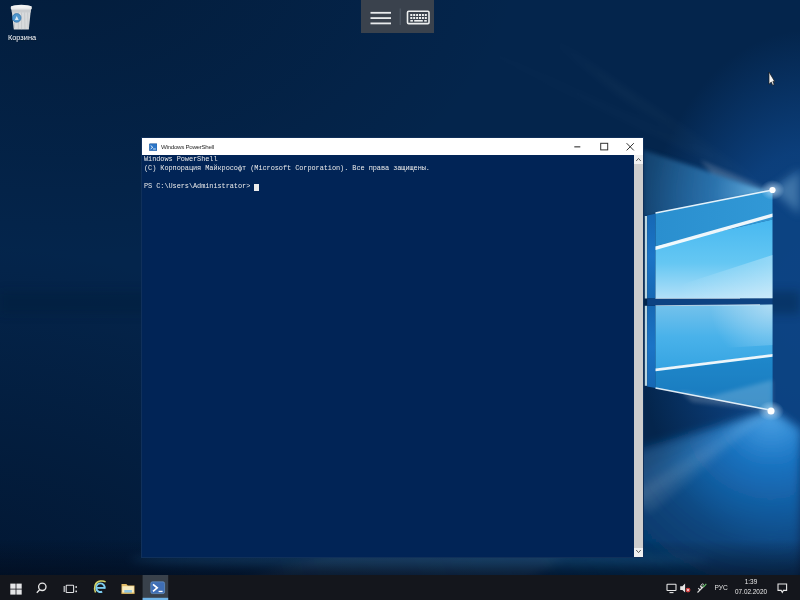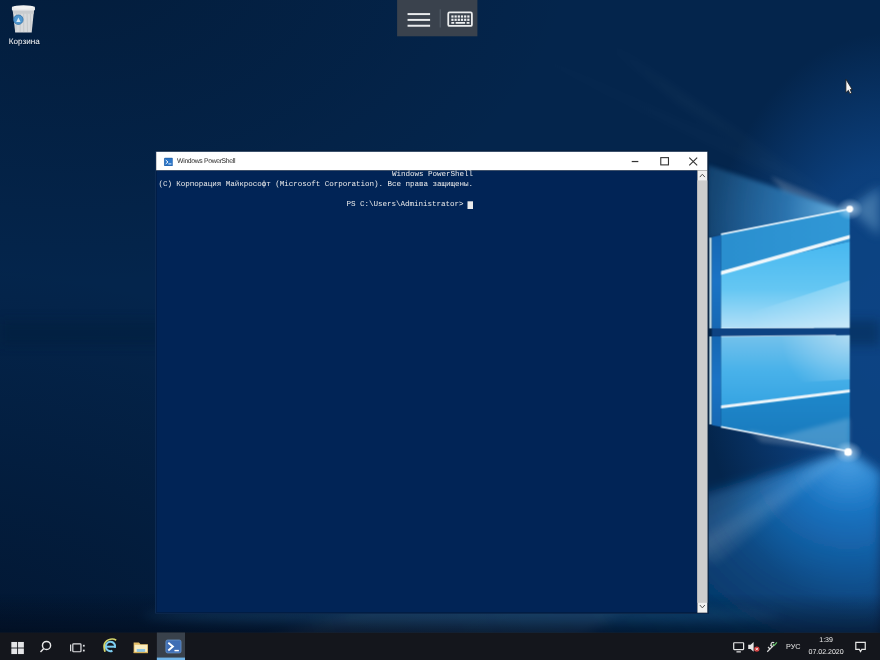--- a/index.html
+++ b/index.html
@@ -1,18 +1,18 @@
 <!DOCTYPE html>
 <html><head>
 <meta charset="utf-8">
 <style>
 html,body{margin:0;padding:0;width:800px;height:600px;overflow:hidden;background:#0c2949;font-family:"Liberation Sans",sans-serif;}
-#stage{position:absolute;left:0;top:0;width:800px;height:524px;text-align:right;}
+#stage{position:absolute;left:0;top:0;width:800px;height:524px;}
 #wall{position:absolute;left:0;top:0;}
-#win{position:absolute;left:141px;top:137px;width:501px;height:419px;border:1px solid #10305a;background:#000000;}
+#win{position:absolute;left:141px;top:137px;width:501px;height:419px;border:1px solid #10305a;background:#0ea5e9;}
 #titlebar{position:absolute;left:0;top:0;width:100%;height:17px;background:#ffffff;}
 #titleicon{position:absolute;left:6.5px;top:4.5px;}
 #titletext{position:absolute;left:19px;top:4.5px;font-size:6.2px;letter-spacing:-0.3px;color:#2a2a2a;}
 .tbtn{position:absolute;top:0;height:17px;width:24px;}
 #btnmin{right:51px;}
 #btnmax{right:27px;}
 #btncls{right:1.5px;}
 #console{position:absolute;left:0;top:17px;width:492px;height:402px;background:#012456;}
 #console pre{position:absolute;left:2px;top:0px;margin:0;font-family:"Liberation Mono",monospace;font-size:6.9px;line-height:9px;color:#ebebeb;letter-spacing:-0.05px;}
 #cursorblk{display:inline-block;width:4.6px;height:7px;background:#ebebeb;vertical-align:-2.5px;}

